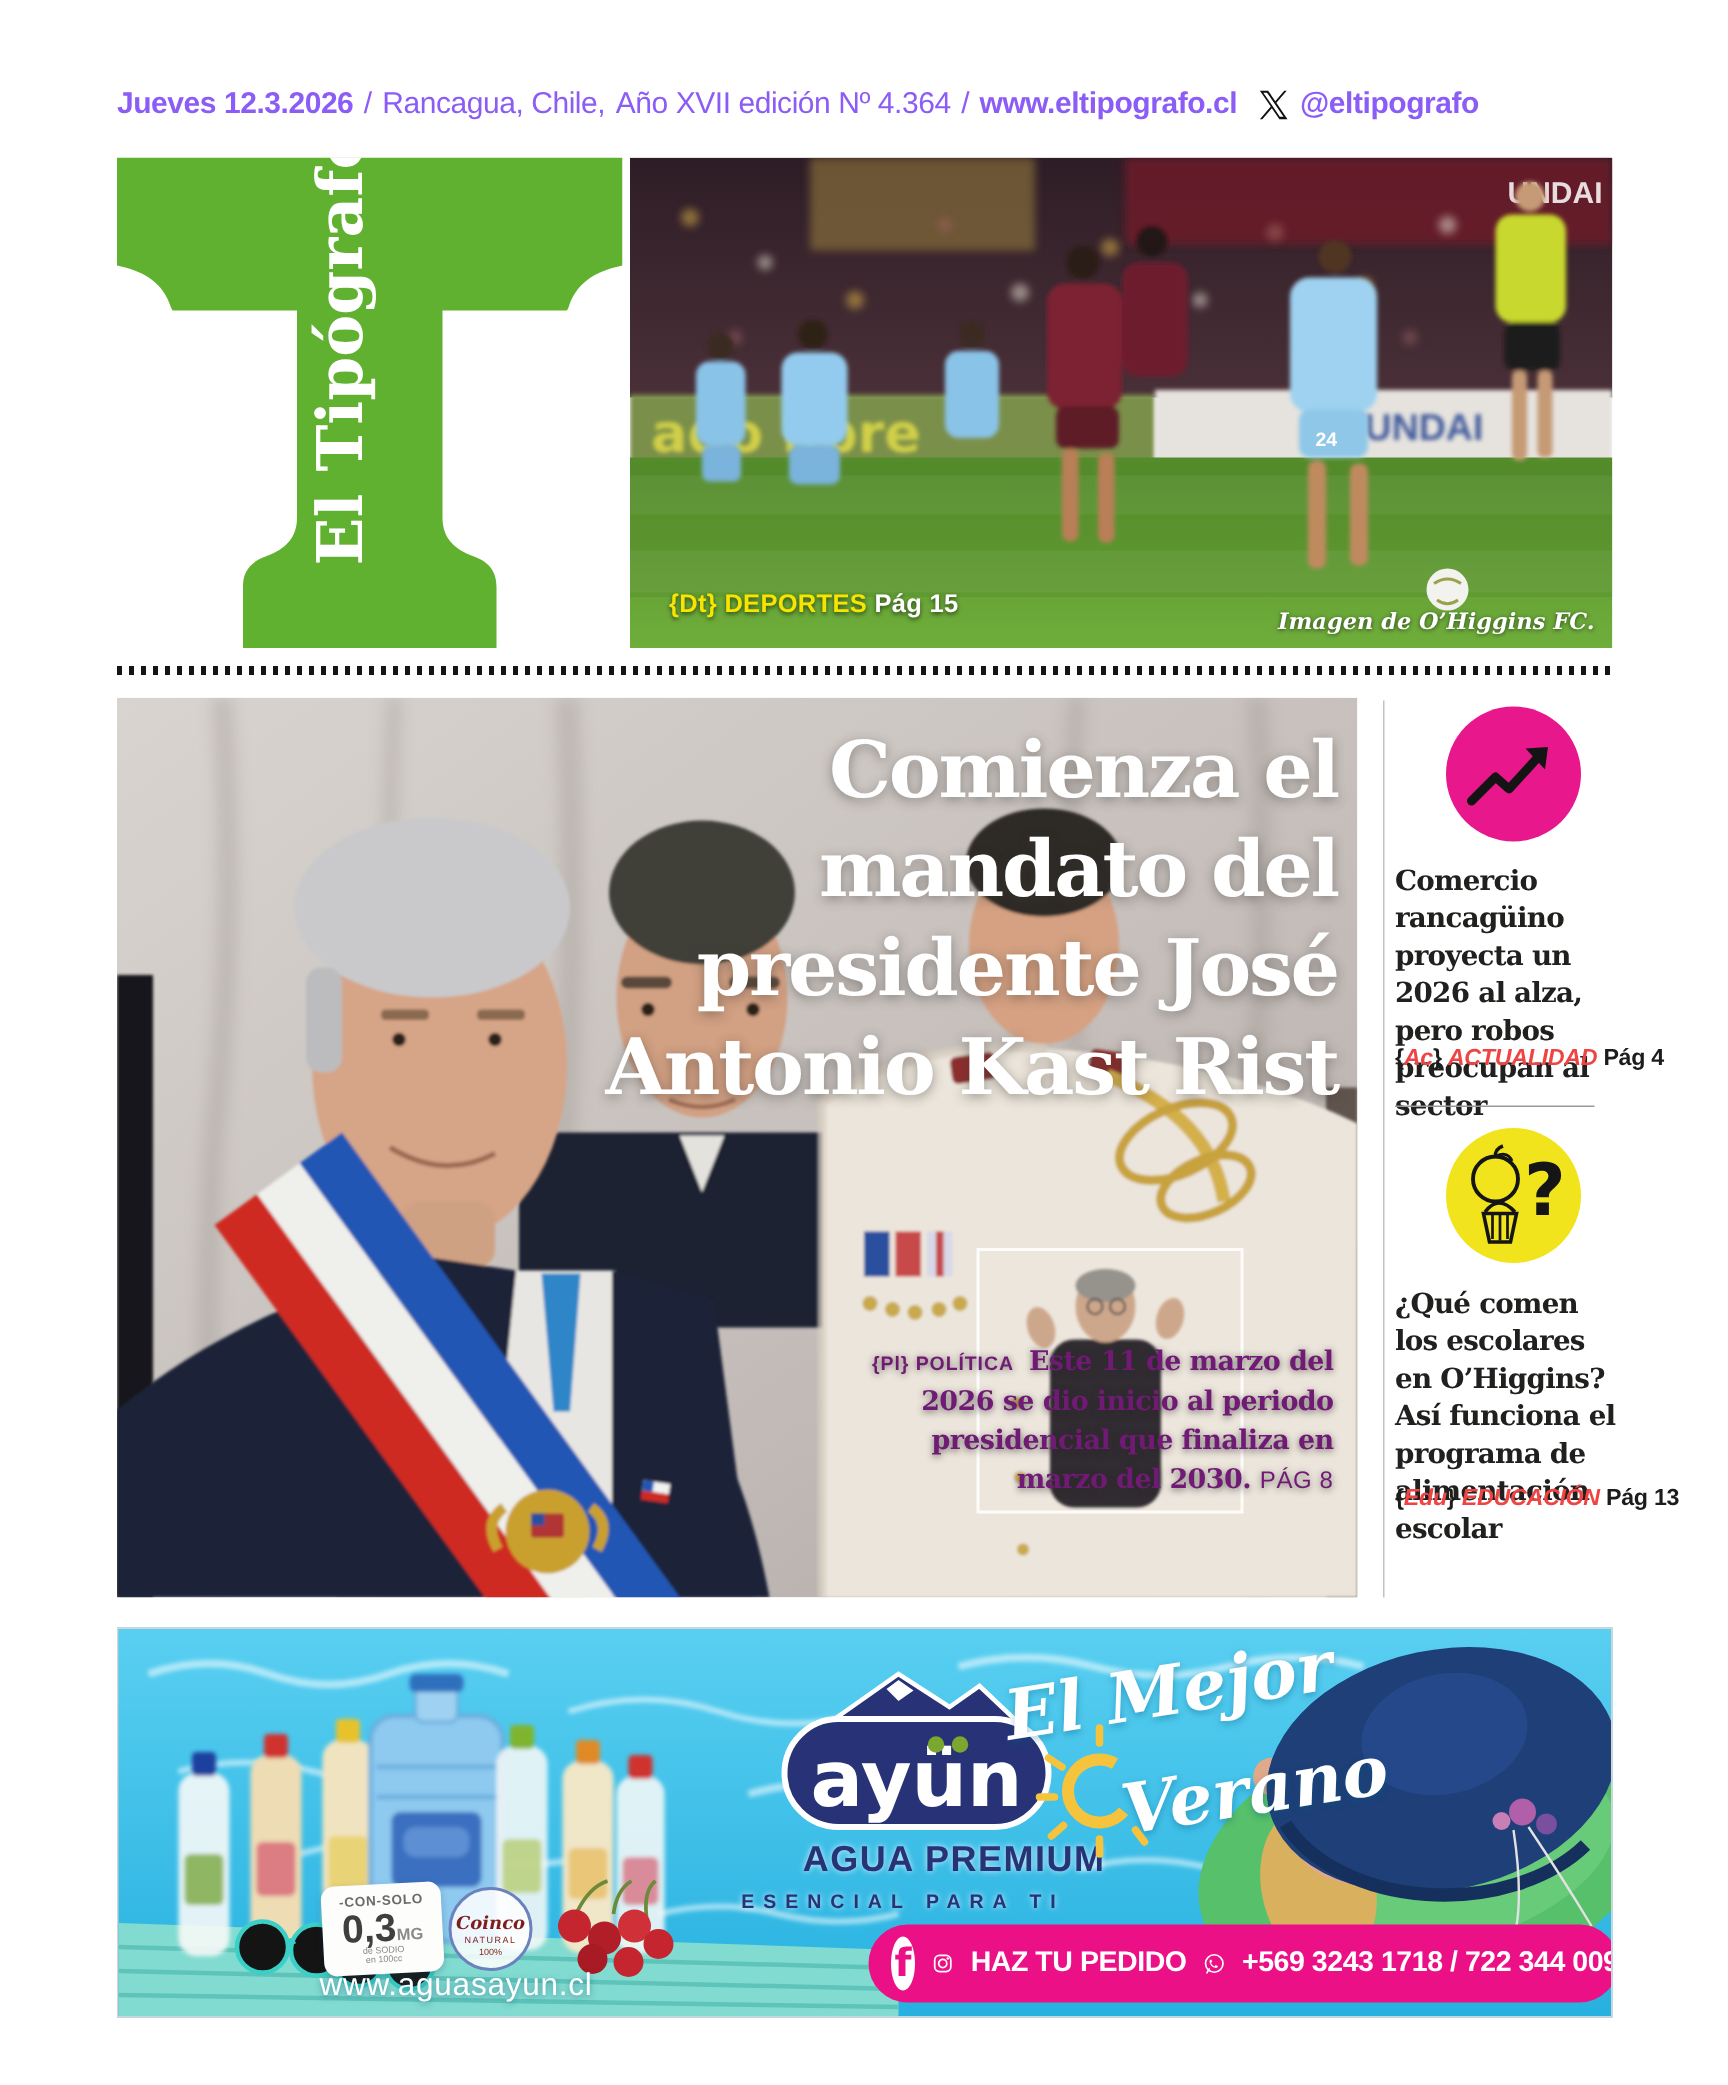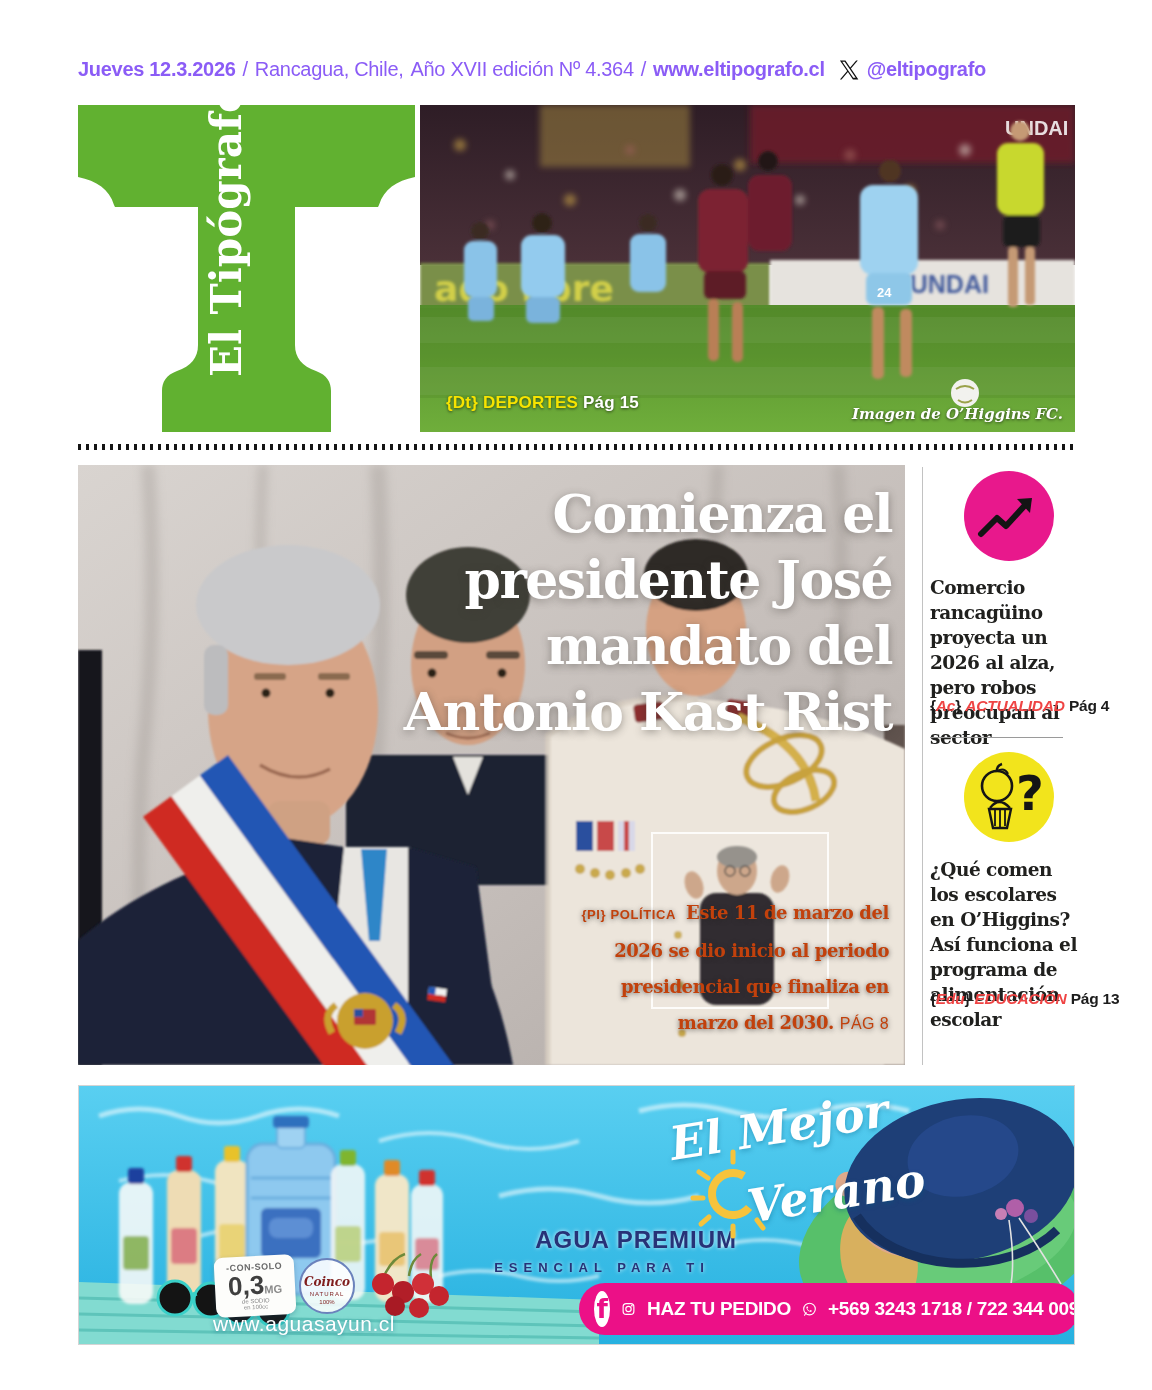--- a/index.html
+++ b/index.html
@@ -26,23 +26,23 @@
   .dotted{position:absolute;left:78px;top:444px;width:997px;height:6px;
           background-image:repeating-linear-gradient(90deg,#141414 0 3.5px,transparent 3.5px 8px);}
   
   .mainstory{position:absolute;left:78px;top:465px;width:827px;height:600px;overflow:hidden;}
   .mainstory svg.bg{position:absolute;left:0;top:0;}
   .main-hl{position:absolute;right:13px;top:16px;text-align:right;color:#fff;
            font-family:"DejaVu Serif",serif;font-weight:bold;font-size:52px;letter-spacing:-1.5px;
            line-height:66px;white-space:nowrap;text-shadow:0 2px 8px rgba(60,55,50,.45);}
   .inset{position:absolute;left:573px;top:367px;width:174px;height:173px;
          border:2px solid rgba(255,255,255,.85);background:rgba(255,255,255,.07);}
-  .main-cap{position:absolute;right:16px;top:430px;text-align:right;color:#c2410c;
+  .main-cap{position:absolute;right:16px;top:430px;text-align:right;color:#701a75;
             font-family:"DejaVu Serif",serif;font-weight:bold;font-size:18px;letter-spacing:-.4px;
-            line-height:36px;white-space:nowrap;text-shadow:0 1px 5px rgba(40,40,40,.65);}
+            line-height:26px;white-space:nowrap;text-shadow:0 1px 5px rgba(40,40,40,.65);}
   .main-cap .kicker{font-family:"Liberation Sans",sans-serif;font-size:13px;font-weight:bold;
                     letter-spacing:.6px;margin-right:10px;}
   .main-cap .pg{font-family:"Liberation Sans",sans-serif;font-weight:normal;font-size:16px;letter-spacing:.4px;}
   
   .vrule{position:absolute;left:922px;top:467px;width:1px;height:598px;background:#c2c2c2;}
   .sidebar{position:absolute;left:930px;top:465px;width:148px;}
   .circ{position:absolute;left:34px;width:90px;height:90px;border-radius:50%;}
   .circ1{top:6px;background:#e8188c;}
   .circ2{top:287px;background:#f2e41c;}
   .side-hl{position:absolute;left:0;width:152px;color:#20201e;font-family:"DejaVu Serif",serif;
@@ -308,22 +308,22 @@
         <ellipse cx="659" cy="392" rx="20" ry="11" fill="#8e8a84"></ellipse>
         <circle cx="652" cy="406" r="5" stroke="#4a443e" stroke-width="1.5" fill="none"></circle>
         <circle cx="667" cy="406" r="5" stroke="#4a443e" stroke-width="1.5" fill="none"></circle>
         <ellipse cx="616" cy="420" rx="9" ry="14" fill="#caa183" transform="rotate(-18 616 420)"></ellipse>
         <ellipse cx="702" cy="414" rx="9" ry="14" fill="#caa183" transform="rotate(16 702 414)"></ellipse>
       </g>
     </svg>
     <div class="inset"></div>
     <div class="main-hl">
       <div>Comienza el</div>
+      <div>mandato del</div>
       <div>presidente José</div>
-      <div>mandato del</div>
       <div>Antonio Kast Rist</div>
     </div>
     <div class="main-cap">
       <div>
         <span class="kicker"><span>{</span><span>Pl</span><span>}</span> <span>POLÍTICA</span></span><span>Este 11 de marzo del</span>
       </div>
       <div>2026 se dio inicio al periodo</div>
       <div>presidencial que finaliza en</div>
       <div><span>marzo del 2030.</span> <span class="pg">PÁG 8</span></div>
     </div>
@@ -454,20 +454,30 @@
         <path d="M306,188 q8,-16 20,-20 M330,190 q2,-16 12,-22 M352,192 q-2,-18 6,-24" stroke="#6d8a3a" stroke-width="2.5" fill="none"></path>
         <circle cx="304" cy="198" r="11" fill="#c4252e"></circle>
           <circle cx="324" cy="206" r="11" fill="#b21e28"></circle>
         <circle cx="344" cy="198" r="11" fill="#d03038"></circle>
           <circle cx="360" cy="210" r="10" fill="#c4252e"></circle>
         <circle cx="316" cy="220" r="10" fill="#a81a24"></circle>
           <circle cx="340" cy="222" r="10" fill="#c4252e"></circle>
       </g>
     </svg>
 
+    <div class="ayun">
+      <svg width="210" height="110" viewBox="0 0 210 110">
+        <polygon points="38,40 92,2 126,24 146,10 184,46" fill="#273277" stroke="#ffffff" stroke-width="3"></polygon>
+        <polygon points="84,12 92,6 102,13 92,20" fill="#ffffff"></polygon>
+        <rect x="16" y="32" width="176" height="72" rx="36" fill="#273277" stroke="#ffffff" stroke-width="4"></rect>
+        <text x="104" y="90" text-anchor="middle" font-family="DejaVu Sans, sans-serif" font-weight="bold" font-size="52" fill="#ffffff">ayün</text>
+        <circle cx="117" cy="49" r="5.5" fill="#7aa82e"></circle>
+        <circle cx="133" cy="49" r="5.5" fill="#7aa82e"></circle>
+      </svg>
+    </div>
     <div class="ad-tag1">AGUA PREMIUM</div>
     <div class="ad-tag2">ESENCIAL PARA TI</div>
 
     <div class="script1">El Mejor</div>
     <div class="script2">Verano</div>
     <div class="sun">
       <svg width="96" height="96" viewBox="0 0 96 96">
         <circle cx="48" cy="50" r="21" fill="none" stroke="#f6c33c" stroke-width="8" stroke-dasharray="95 38" transform="rotate(40 48 50)"></circle>
         <g stroke="#f6c33c" stroke-width="5" stroke-linecap="round">
           <line x1="48" y1="8" x2="48" y2="18"></line>

